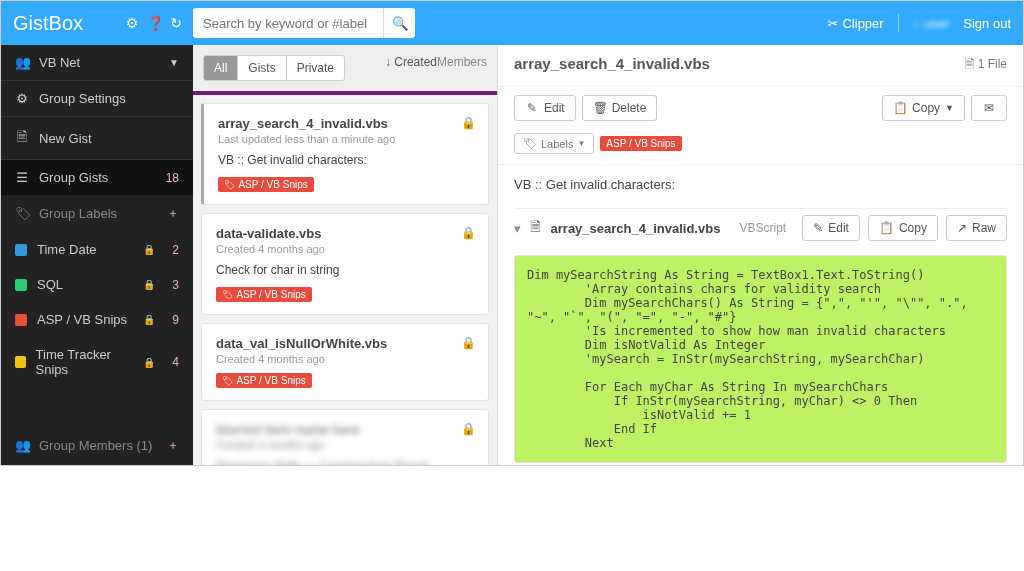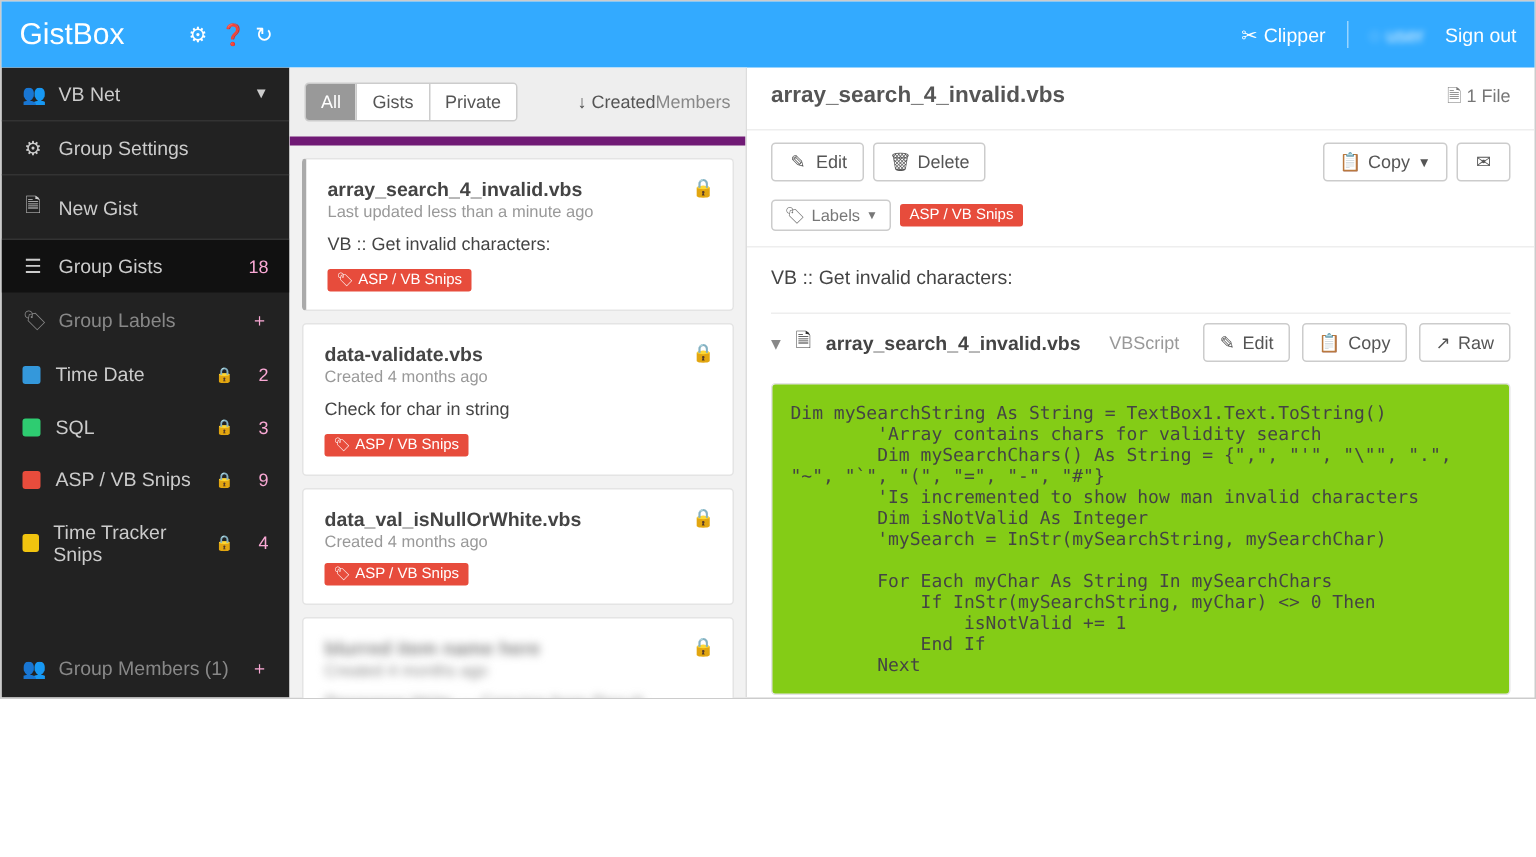--- a/index.html
+++ b/index.html
@@ -28,21 +28,21 @@
 .sb-sep { height: 1px; background: #333; }
 .sb-row .caret { margin-left: auto; font-size: 10px; }
 .sb-row.dark { color: #888; }
 .sb-row.section { background: #1a1a1a; }
 .sb-row .count { margin-left: auto; font-size: 12px; color: #f9a8d4; }
 .sb-label-dot { width: 12px; height: 12px; border-radius: 2px; display: inline-block; }
 .lock-mini { font-size: 10px; color: #888; margin-left: auto; margin-right: 4px; }
 
 
 .midcol { width: 305px; background: #f2f2f2; display: flex; flex-direction: column; border-right: 1px solid #ddd; overflow: hidden; }
-.mid-toolbar { padding: 10px; display: flex; align-items: center; gap: 6px; border-bottom: 6px solid #701a75; background: #eee; }
+.mid-toolbar { padding: 10px; display: flex; gap: 6px; border-bottom: 4px solid #701a75; background: #eee; }
 .btngrp { display: flex; border: 1px solid #ccc; border-radius: 3px; overflow: hidden; }
 .btngrp button { border: none; background: #fff; padding: 5px 10px; font-size: 12px; cursor: pointer; color: #555; }
 .btngrp button.active { background: #999; color: #fff; }
 .btngrp button + button { border-left: 1px solid #ccc; }
 .mid-sort { margin-left: auto; display: flex; gap: 0; font-size: 12px; color: #888; }
 .mid-sort span { cursor: pointer; }
 .mid-sort .on { color: #555; }
 .gist-list { flex: 1; overflow-y: auto; }
 .gist-card { background: #fff; margin: 8px 8px 0 8px; padding: 12px 14px; border: 1px solid #e4e4e4; border-radius: 3px; position: relative; }
 .gist-card.selected { background: #fff; border-left: 3px solid #aaa; }
@@ -65,40 +65,44 @@
 .btn { border: 1px solid #ccc; background: #fff; padding: 5px 10px; border-radius: 3px; font-size: 12px; cursor: pointer; color: #555; display: inline-flex; align-items: center; gap: 5px; }
 .detail-tools .spacer { flex: 1; }
 .label-row { padding: 4px 16px 10px; display: flex; gap: 6px; align-items: center; border-bottom: 1px solid #eee; }
 .label-btn { border: 1px solid #ccc; background: #fff; padding: 3px 8px; border-radius: 3px; font-size: 11px; cursor: pointer; color: #777; display: inline-flex; align-items: center; gap: 4px; }
 .detail-body { flex: 1; overflow-y: auto; padding: 12px 16px; }
 .desc { font-size: 13px; color: #444; margin-bottom: 16px; }
 .file-head { display: flex; align-items: center; gap: 8px; padding: 6px 0; border-top: 1px solid #eee; }
 .file-head .chev { color: #888; cursor: pointer; }
 .file-name { font-weight: bold; font-size: 13px; color: #444; flex: 1; }
 .file-lang { font-size: 12px; color: #999; margin-right: 8px; }
-.code-box { background: #84cc16; border: 1px solid #e4e4e4; border-radius: 3px; padding: 12px; margin-top: 8px; }
+.code-box { background: #bef264; border: 1px solid #e4e4e4; border-radius: 3px; padding: 12px; margin-top: 8px; }
 .code-box pre { font-family: Consolas, Menlo, monospace; font-size: 12px; color: #444; white-space: pre-wrap; word-break: break-word; }
 .add-file { margin-top: 12px; }
 
 
 .ic { display: inline-block; width: 14px; text-align: center; }
 </style>
 </head>
 <body>
 
 <div class="app">
 
   <div class="header">
     <div class="brand">
       <span>GistBox</span>
       <div class="brand-icons">
         <span class="ic">⚙</span>
         <span class="ic">❓</span>
         <span class="ic">↻</span>
       </div>
+    </div>
+    <div class="search-group">
+      <input class="search-input" placeholder="Search by keyword or #label" style="">
+      <button class="search-btn"><span class="ic">🔍</span></button>
     </div>
     <div class="header-right">
       <span class="hr-item">✂ <span>Clipper</span></span>
       <span class="hr-sep"></span>
       <span class="hr-item hr-blur">◌ user</span>
       <span class="hr-item">Sign out</span>
     </div>
   </div>
 
   <div class="main">

